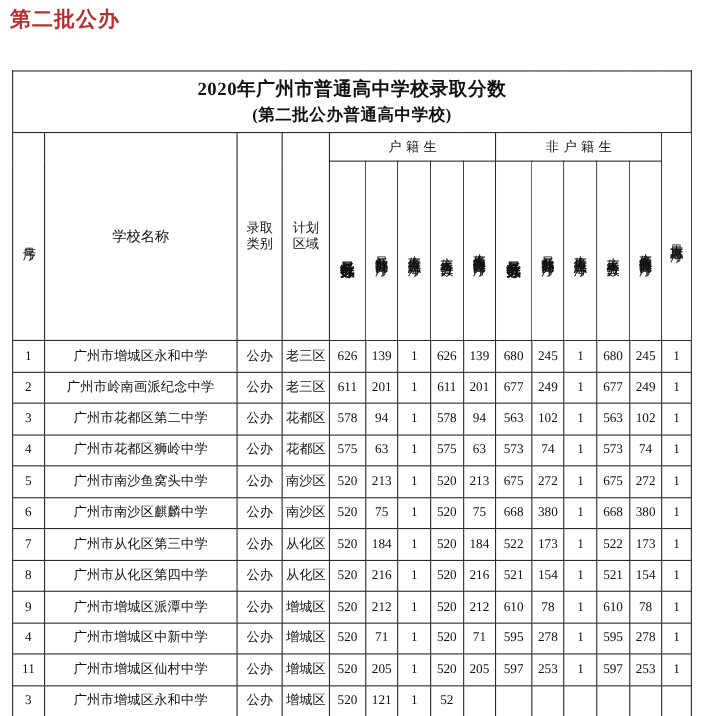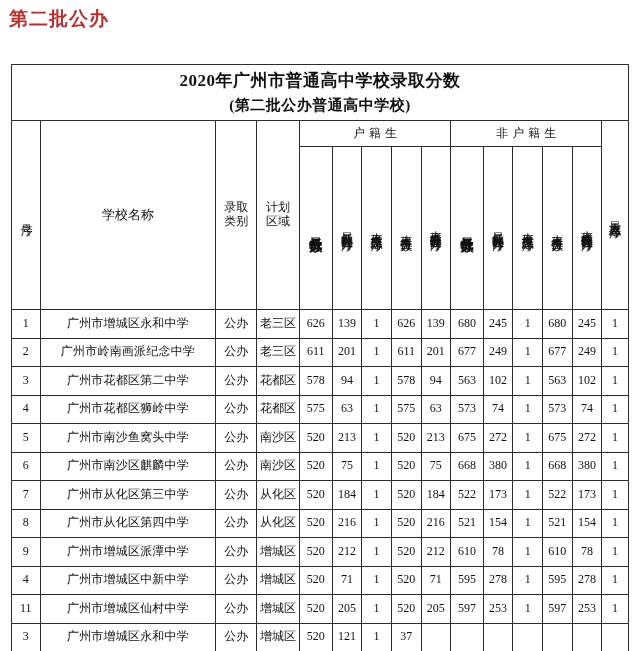--- a/index.html
+++ b/index.html
@@ -382,21 +382,21 @@
           <td class="c-num">1</td>
         </tr>
         <tr class="data-row">
           <td class="c-idx">3</td>
           <td class="c-school">广州市增城区永和中学</td>
           <td class="c-type">公办</td>
           <td class="c-area">增城区</td>
           <td class="c-min">520</td>
           <td class="c-num">121</td>
           <td class="c-num">1</td>
-          <td class="c-num">37</td>
+          <td class="c-num">52</td>
           <td class="c-num"></td>
           <td class="c-min"></td>
           <td class="c-num"></td>
           <td class="c-num"></td>
           <td class="c-num"></td>
           <td class="c-num"></td>
           <td class="c-num"></td>
         </tr>
       </tbody>
   </table>

